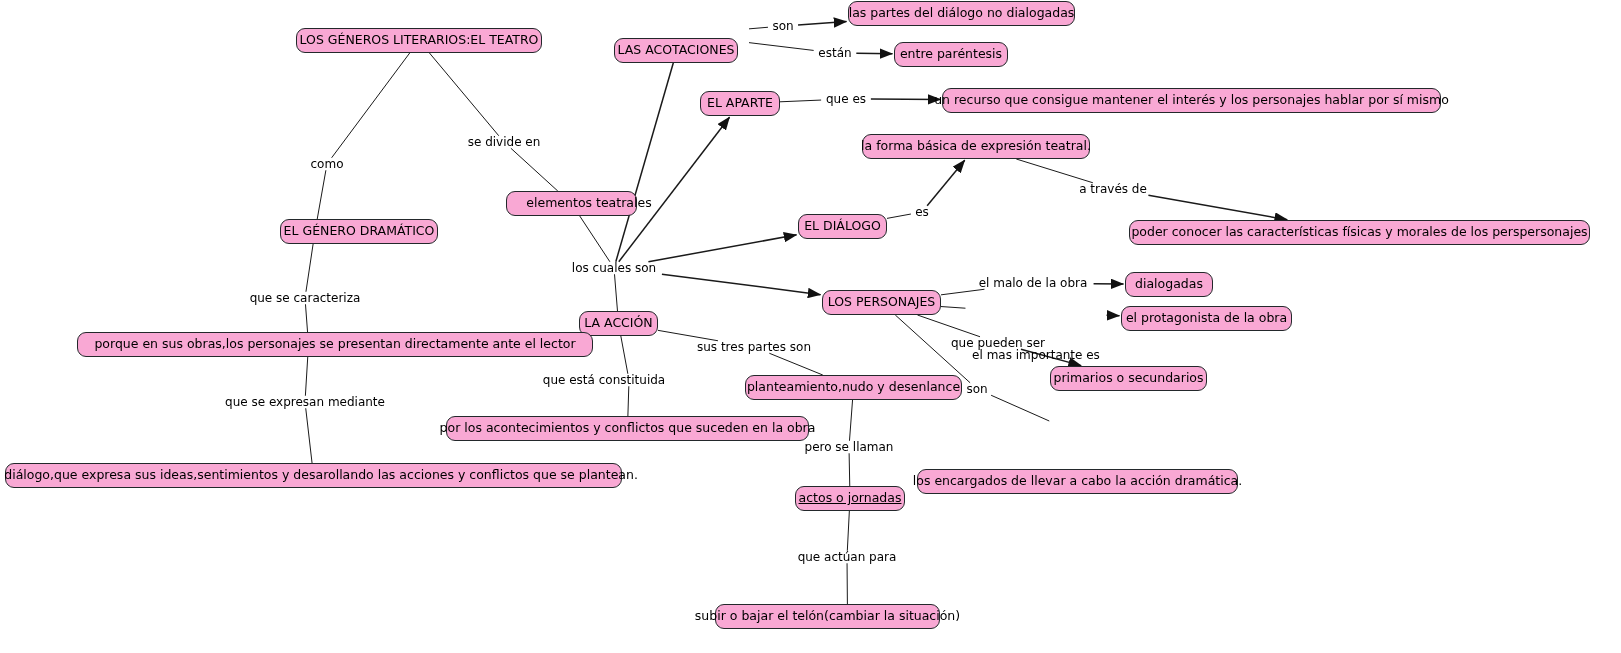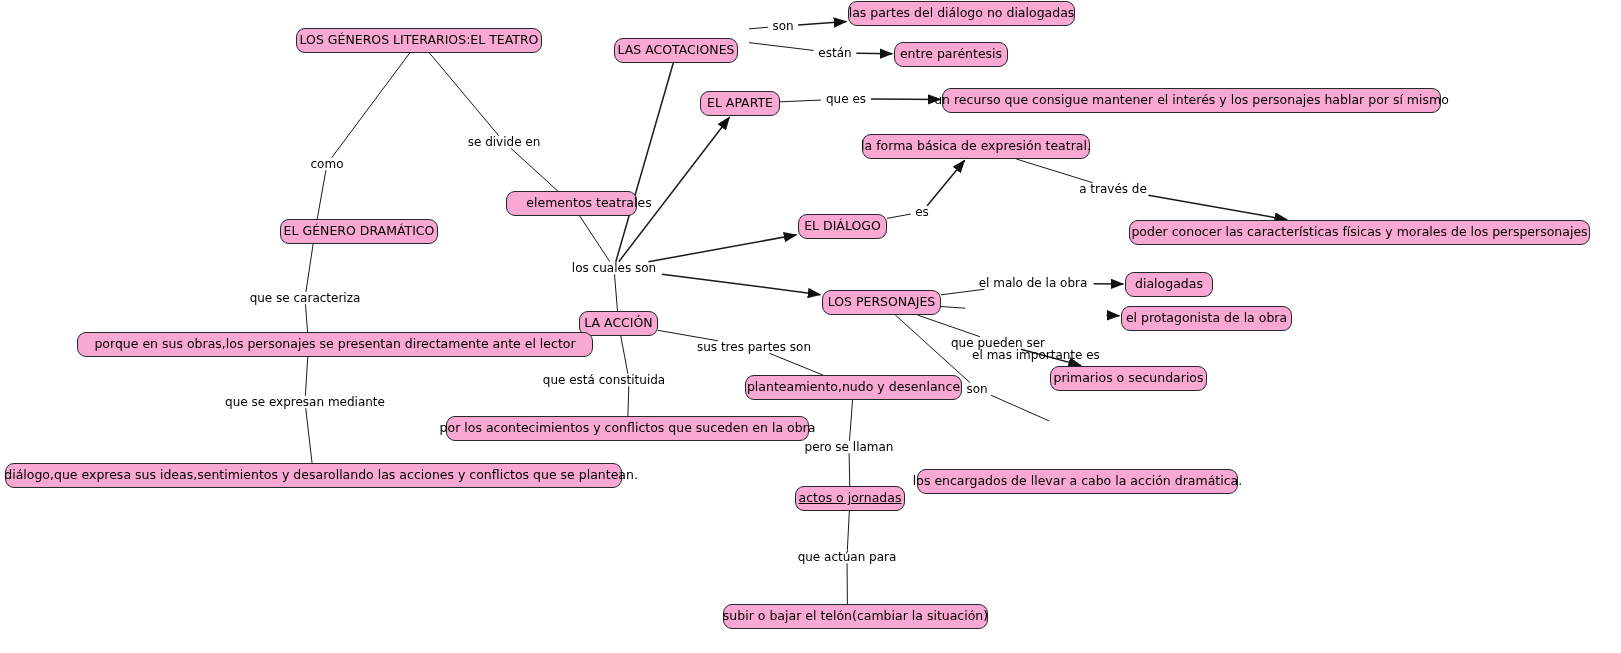--- a/index.html
+++ b/index.html
@@ -122,21 +122,21 @@
       <div class="node" style="left: 1129px; top: 220px; width: 461px;">poder conocer las características físicas y morales de los perspersonajes</div>
       <div class="node" style="left: 822px; top: 290px; width: 119px;">LOS PERSONAJES</div>
       <div class="node" style="left: 1125px; top: 272px; width: 88px;">dialogadas</div>
       <div class="node" style="left: 1121px; top: 306px; width: 171px;">el protagonista de la obra</div>
       <div class="node" style="left: 1050px; top: 366px; width: 157px;">primarios o secundarios</div>
       <div class="node" style="left: 917px; top: 421px; width: 321px; margin-top: 48px;">los encargados de llevar a cabo la acción dramática.</div>
       <div class="node" style="left: 579px; top: 311px; width: 79px;">LA ACCIÓN</div>
       <div class="node" style="left: 745px; top: 375px; width: 217px;">planteamiento,nudo y desenlance</div>
       <div class="node" style="left: 446px; top: 416px; width: 363px;">por los acontecimientos y conflictos que suceden en la obra</div>
       <div class="node" style="left: 795px; top: 486px; width: 110px; text-decoration: underline;">actos o jornadas</div>
-      <div class="node" style="left: 715px; top: 604px; width: 265px; margin-left: 8px;">subir o bajar el telón(cambiar la situación)</div>
+      <div class="node" style="left: 715px; top: 604px; width: 225px;">subir o bajar el telón(cambiar la situación)</div>
       <div class="node" style="left: 77px; top: 332px; width: 516px;">porque en sus obras,los personajes se presentan directamente ante el lector</div>
       <div class="node" style="left: 5px; top: 463px; width: 617px;">el diálogo,que expresa sus ideas,sentimientos y desarollando las acciones y conflictos que se plantean.</div>
     </div>
   <div id="labels-group">
       <div class="link-label" style="left: 327px; top: 164px;">como</div>
       <div class="link-label" style="left: 504px; top: 142px;">se divide en</div>
       <div class="link-label" style="left: 783px; top: 26px;">son</div>
       <div class="link-label" style="left: 835px; top: 53px;">están</div>
       <div class="link-label" style="left: 846px; top: 99px;">que es</div>
       <div class="link-label" style="left: 1113px; top: 189px;">a través de</div>

